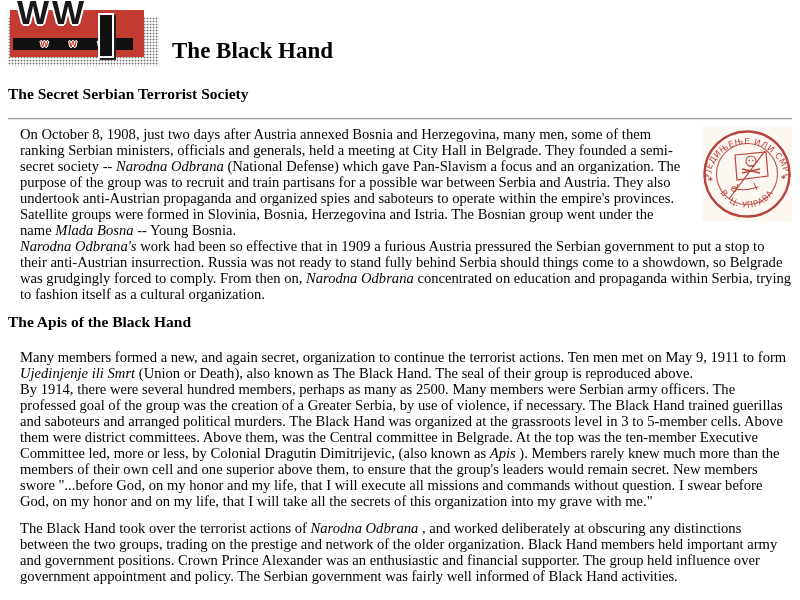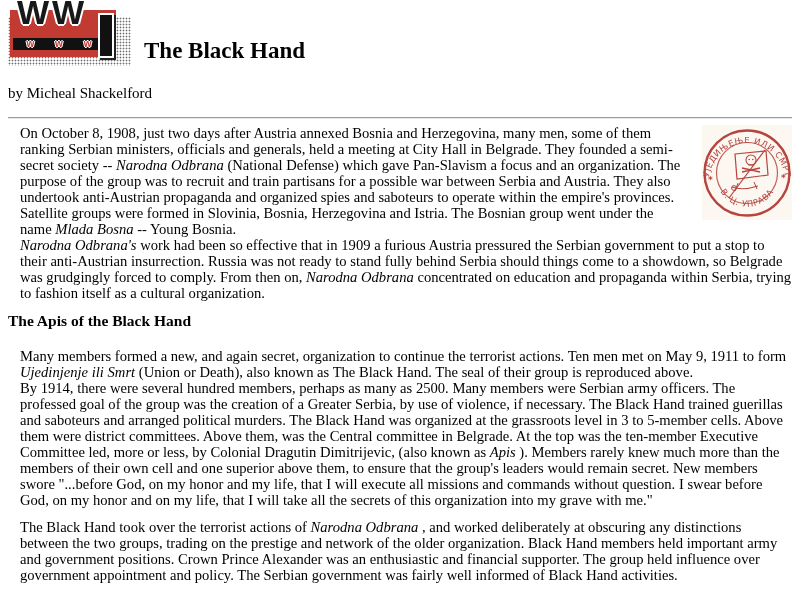--- a/index.html
+++ b/index.html
@@ -6,21 +6,21 @@
   body { width: 800px; height: 600px; overflow: hidden; }
   .page {
     width: 800px; height: 600px; overflow: hidden; box-sizing: border-box;
     padding: 8px 8px 0 8px; background: #ffffff; color: #000;
     font-family: "Liberation Serif", "DejaVu Serif", serif;
     font-size: 14.6px; line-height: 16px;
   }
 
   
   .header-row { display: flex; align-items: flex-end; }
-  .wwi-logo { position: relative; width: 106px; height: 47px; margin: 2px 0 8px 2px; flex: 0 0 auto; }
+  .wwi-logo { position: relative; width: 134px; height: 47px; margin: 2px 0 8px 2px; flex: 0 0 auto; }
   .logo-shadow {
     position: absolute; left: -2px; top: 7px; right: -15px; bottom: -9px;
     background-image: radial-gradient(#6f6f6f 0.8px, rgba(120,120,120,0.35) 1px, transparent 1.4px);
     background-size: 3px 3px;
   }
   .logo-box { position: absolute; inset: 0; background: #c13b32; }
   .logo-ww {
     position: absolute; left: 7px; top: -6px;
     font-family: "Liberation Sans", sans-serif; font-weight: bold;
     font-size: 34px; letter-spacing: 3px; color: #181818;
@@ -74,21 +74,21 @@
         <span class="logo-ww">WW</span>
         <div class="logo-band">
           <span class="logo-www">w w w</span>
         </div>
         <div class="logo-bar"></div>
       </div>
     </div>
     <h1 class="title">The Black Hand</h1>
   </div>
 
-  <p class="byline">by Micheal Shackelford</p>
+  <h2 class="subtitle">The Secret Serbian Terrorist Society</h2>
 
   <hr class="rule">
 
   <div class="article">
     <span class="seal">
       <svg viewBox="0 0 90 95" width="90" height="95">
         <defs>
           <path id="arcTop" d="M 7,56 A 38,38 0 1 1 83,56" fill="none"></path>
           <path id="arcBot" d="M 17,64 A 31,31 0 0 0 73,64" fill="none"></path>
         </defs>

